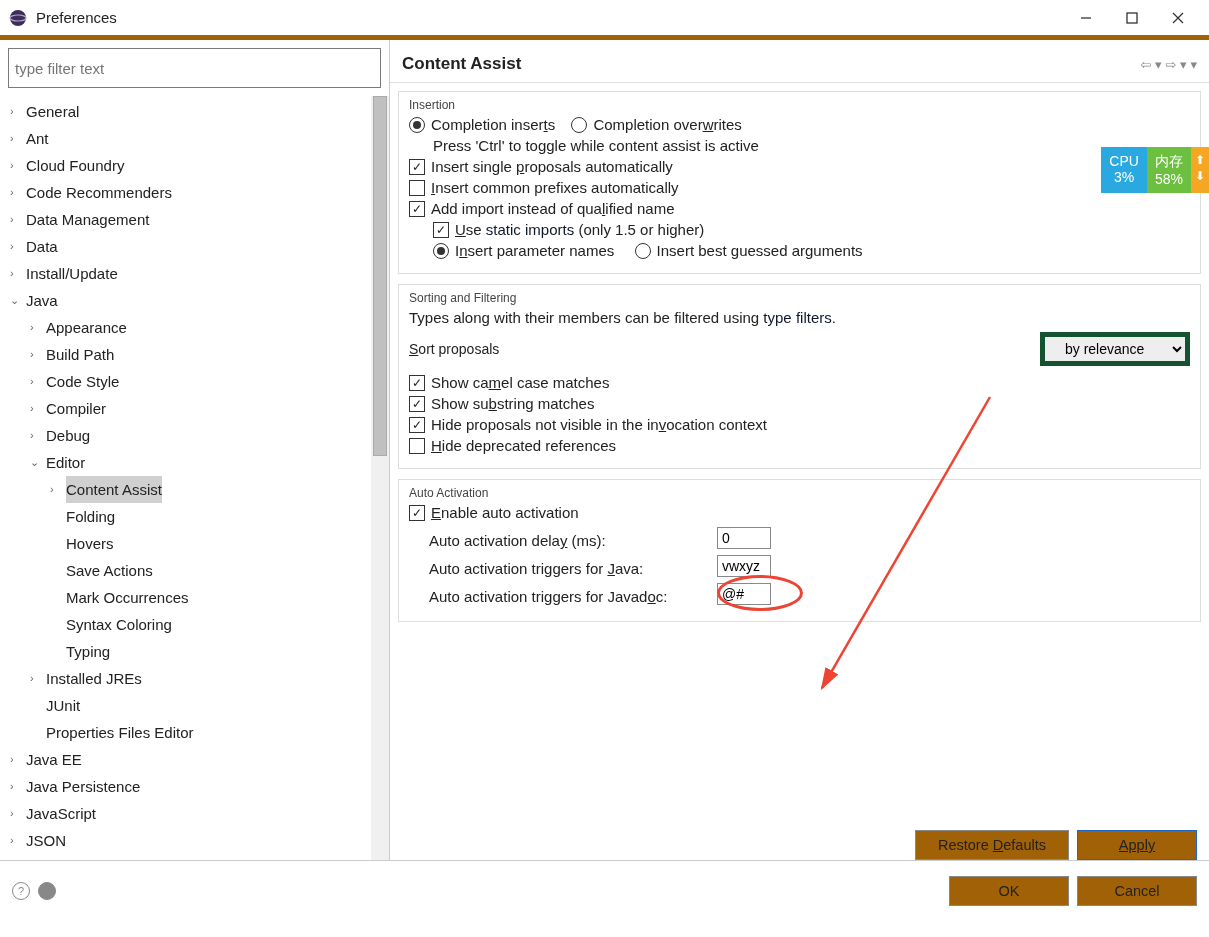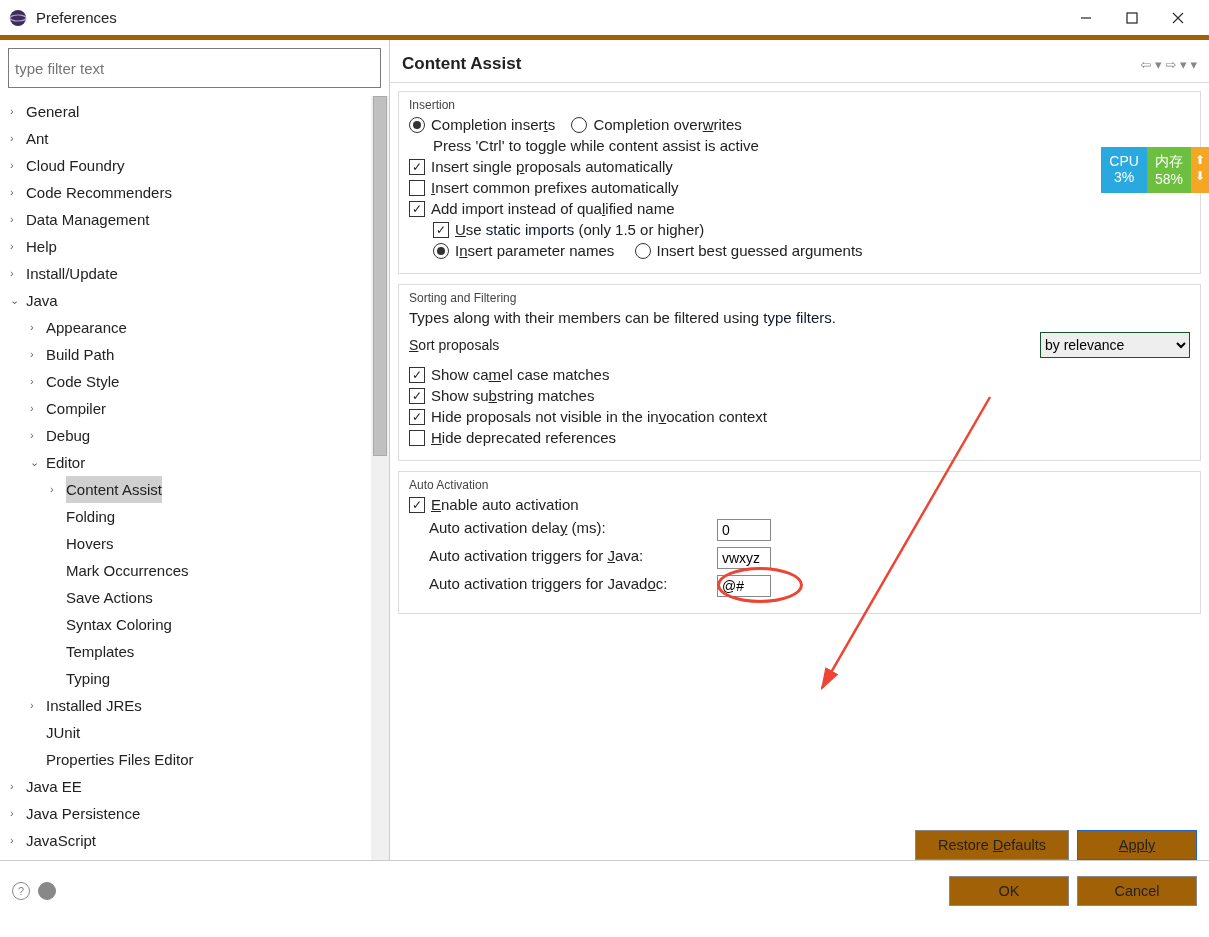--- a/index.html
+++ b/index.html
@@ -33,22 +33,22 @@
 .group { border: 1px solid #ddd; padding: 6px 10px 10px 10px; margin: 4px 0 10px 0; }
 .group-title { color: #444; font-size: 12px; margin-bottom: 4px; }
 .row { display: flex; align-items: center; gap: 6px; margin: 4px 0; font-size: 15px; }
 .radio, .check { width: 16px; height: 16px; border: 1px solid #333; display: inline-flex; align-items: center; justify-content: center; background: #fff; }
 .radio { border-radius: 50%; }
 .radio.checked::after { content: ""; width: 8px; height: 8px; background: #333; border-radius: 50%; display: block; }
 .check.checked::after { content: "✓"; font-size: 12px; line-height: 1; color: #222; }
 .indent { margin-left: 24px; }
 a.link { color: #0f172a; }
 .sort-row { display: flex; align-items: center; justify-content: space-between; margin: 6px 0 8px 0; }
-select { border: 1px solid #14532d; font-size: 14px; padding: 3px 0; background: #eee; min-width: 150px; }
-.field-row { display: flex; align-items: flex-start; gap: 8px; margin: 6px 0; }
+select { border: 5px solid #14532d; font-size: 14px; padding: 3px 16px; background: #eee; min-width: 150px; }
+.field-row { display: flex; align-items: flex-end; gap: 8px; margin: 6px 0; }
 .field-row .lbl { min-width: 300px; font-size: 15px; padding-left: 20px; }
 .field-row input { border: 1px solid #888; padding: 2px 4px; font-size: 14px; width: 54px; background: #fff; }
 .buttons-row { display: flex; justify-content: flex-end; gap: 8px; padding: 8px 12px 0 12px; }
 .btn { border: 1px solid #888; background: #a16207; padding: 6px 22px; font-size: 14.5px; min-width: 120px; text-align: center; }
 .btn.primary { border: 1px solid #1e66c8; }
 .bottombar { border-top: 1px solid #ccc; height: 60px; display: flex; align-items: center; padding: 0 12px; gap: 8px; }
 .bottombar .spacer { flex: 1; }
 .circle-icon { width: 18px; height: 18px; border: 1.5px solid #888; border-radius: 50%; display: inline-flex; align-items: center; justify-content: center; color: #888; font-size: 11px; }
 .circle-icon.filled { background: #888; }
 
@@ -113,21 +113,21 @@
           <div class="tree-item indent-1">
             <span class="caret">›</span>
             <span class="label">Code Recommenders</span>
           </div>
           <div class="tree-item indent-1">
             <span class="caret">›</span>
             <span class="label">Data Management</span>
           </div>
           <div class="tree-item indent-1">
             <span class="caret">›</span>
-            <span class="label">Help</span>
+            <span class="label">Data</span>
           </div>
           <div class="tree-item indent-1">
             <span class="caret">›</span>
             <span class="label">Install/Update</span>
           </div>
           <div class="tree-item indent-1">
             <span class="caret">⌄</span>
             <span class="label">Java</span>
           </div>
           <div class="tree-item indent-2">
@@ -161,33 +161,29 @@
           <div class="tree-item indent-4">
             <span class="caret empty">›</span>
             <span class="label">Folding</span>
           </div>
           <div class="tree-item indent-4">
             <span class="caret empty">›</span>
             <span class="label">Hovers</span>
           </div>
           <div class="tree-item indent-4">
             <span class="caret empty">›</span>
+            <span class="label">Save Actions</span>
+          </div>
+          <div class="tree-item indent-4">
+            <span class="caret empty">›</span>
             <span class="label">Mark Occurrences</span>
           </div>
           <div class="tree-item indent-4">
             <span class="caret empty">›</span>
-            <span class="label">Save Actions</span>
-          </div>
-          <div class="tree-item indent-4">
-            <span class="caret empty">›</span>
             <span class="label">Syntax Coloring</span>
-          </div>
-          <div class="tree-item indent-4">
-            <span class="caret empty">›</span>
-            <span class="label">Templates</span>
           </div>
           <div class="tree-item indent-4">
             <span class="caret empty">›</span>
             <span class="label">Typing</span>
           </div>
           <div class="tree-item indent-2">
             <span class="caret">›</span>
             <span class="label">Installed JREs</span>
           </div>
           <div class="tree-item indent-2">

